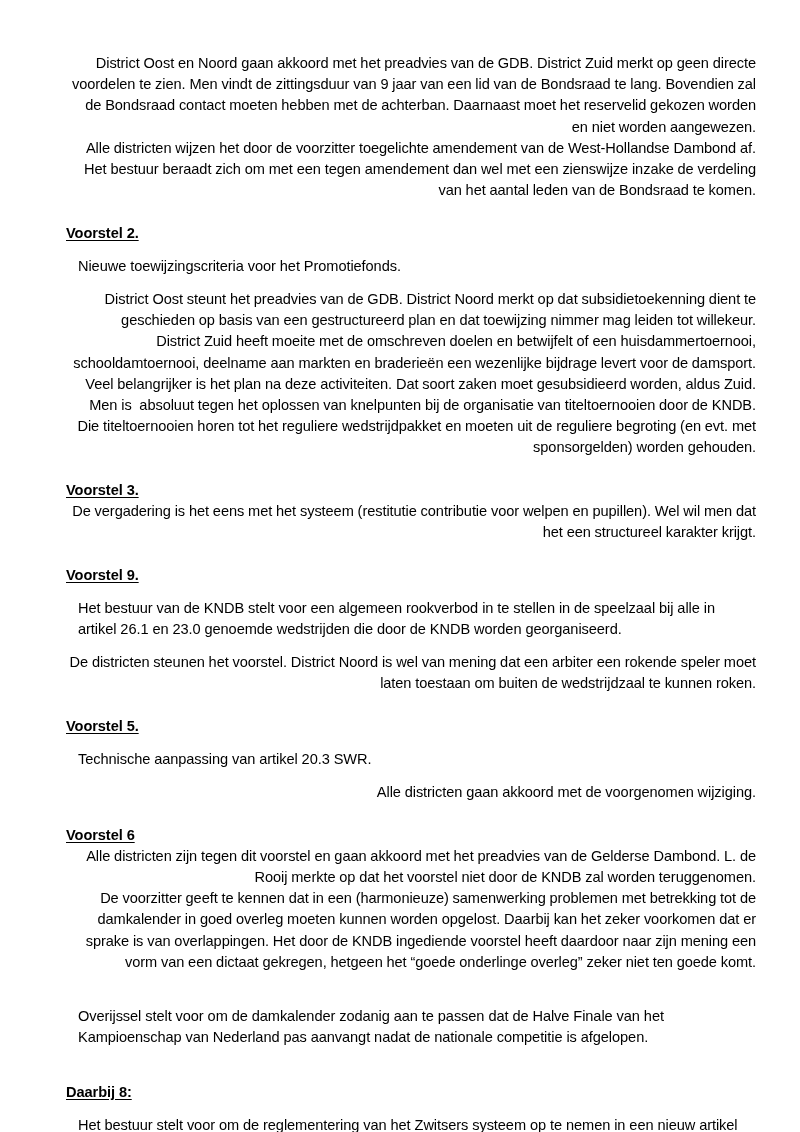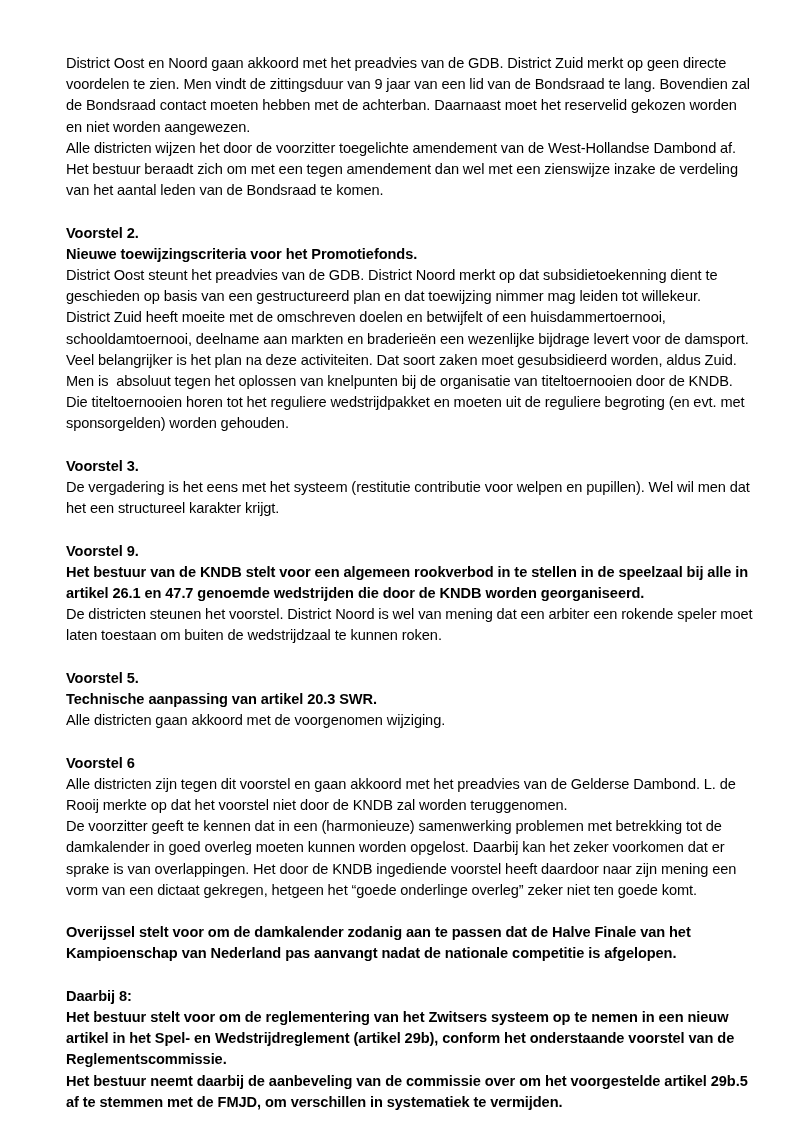--- a/index.html
+++ b/index.html
@@ -23,41 +23,42 @@
   .content {
     position: absolute;
     left: 66px;
     top: 53px;
     width: 690px;
   }
   .para {
     font-size: 14.6px;
     line-height: 21.2px;
     letter-spacing: -0.08px;
-    text-align: left;
+    text-align: right;
     margin: 0;
     word-spacing: -0.1px;
     white-space: pre-wrap;
   }
   .spacer {
     height: 21.2px;
   }
   .heading-underline {
     font-size: 14.6px;
     line-height: 21.2px;
     font-weight: bold;
+    text-decoration: underline;
     text-underline-offset: 2px;
     margin: 0;
     letter-spacing: -0.08px;
   }
   .heading-bold {
     font-size: 14.6px;
     line-height: 21.2px;
-    font-weight: bold;
-    margin: 0;
+    font-weight: normal;
+    margin: 12px;
     letter-spacing: -0.08px;
     white-space: pre-wrap;
   }
   .block {
     margin: 0;
     padding: 0;
   }
 </style>
 </head>
 <body>
@@ -82,21 +83,21 @@
     <div class="spacer"></div>
 
     <div class="block">
       <p class="heading-underline">Voorstel 3.</p>
       <p class="para">De vergadering is het eens met het systeem (restitutie contributie voor welpen en pupillen). Wel wil men dat het een structureel karakter krijgt.</p>
     </div>
     <div class="spacer"></div>
 
     <div class="block">
       <p class="heading-underline">Voorstel 9.</p>
-      <p class="heading-bold">Het bestuur van de KNDB stelt voor een algemeen rookverbod in te stellen in de speelzaal bij alle in artikel 26.1 en 47.7 genoemde wedstrijden die door de KNDB worden georganiseerd.</p>
+      <p class="heading-bold">Het bestuur van de KNDB stelt voor een algemeen rookverbod in te stellen in de speelzaal bij alle in artikel 26.1 en 23.0 genoemde wedstrijden die door de KNDB worden georganiseerd.</p>
       <p class="para">De districten steunen het voorstel. District Noord is wel van mening dat een arbiter een rokende speler moet laten toestaan om buiten de wedstrijdzaal te kunnen roken.</p>
     </div>
     <div class="spacer"></div>
 
     <div class="block">
       <p class="heading-underline">Voorstel 5.</p>
       <p class="heading-bold">Technische aanpassing van artikel 20.3 SWR.</p>
       <p class="para">Alle districten gaan akkoord met de voorgenomen wijziging.</p>
     </div>
     <div class="spacer"></div>

